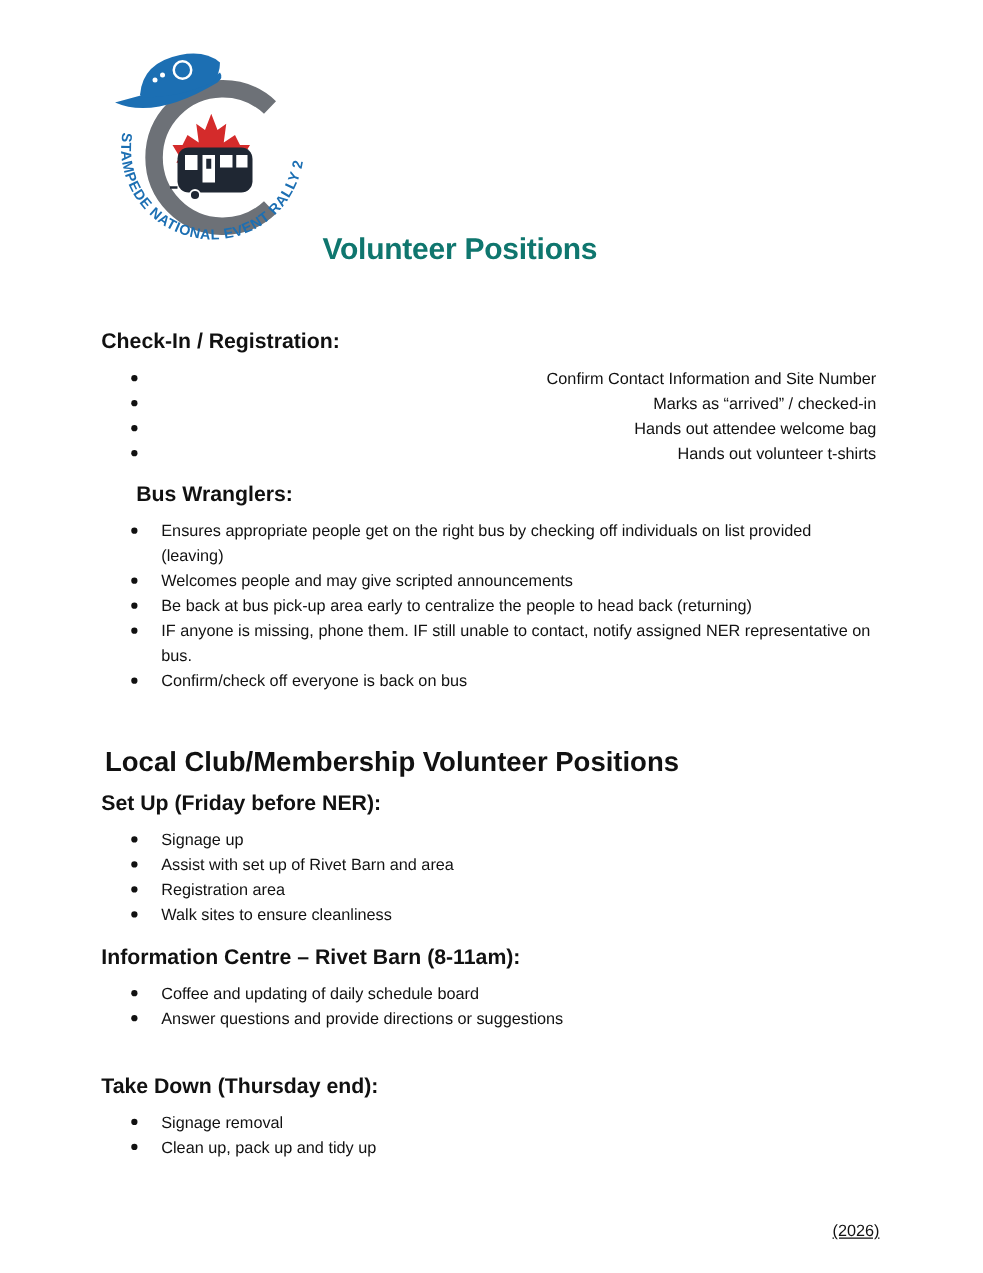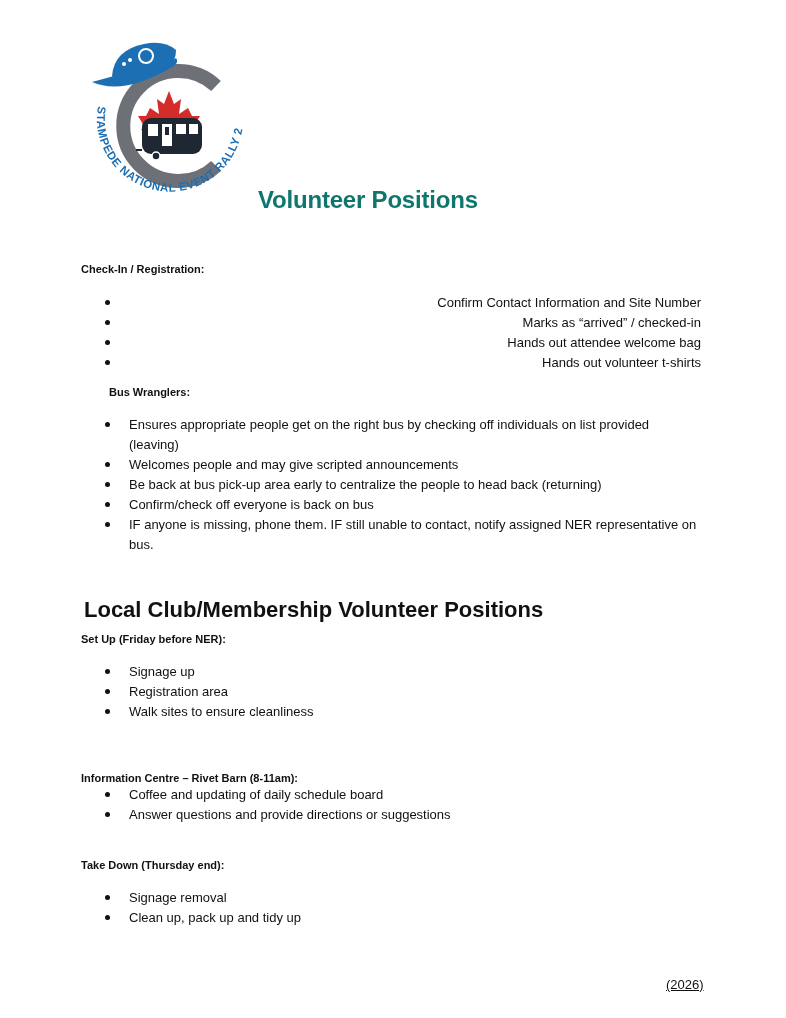--- a/index.html
+++ b/index.html
@@ -12,21 +12,21 @@
   .doc-title {
     position: absolute; left: 258px; top: 186px;
     font-size: 24px; font-weight: bold; letter-spacing: -0.2px; color: #0f766e;
   }
   .section-title {
     position: absolute; left: 84px;
     font-size: 22px; font-weight: bold; color: #111;
   }
   .subhead {
     position: absolute; left: 81px;
-    font-size: 11px; font-weight: bold; color: #111;
+    font-size: 17px; font-weight: bold; color: #111;
   }
   ul.bullets {
     position: absolute; left: 81px; margin: 0; padding: 0; list-style: none;
     width: 620px;
   }
   ul.bullets li {
     position: relative; padding-left: 48px;
     font-size: 13px; line-height: 20px; color: #111;
   }
   ul.bullets li .dot {
@@ -81,34 +81,35 @@
   <li><span class="dot"></span><span>Marks as “arrived” / checked-in</span></li>
   <li><span class="dot"></span><span>Hands out attendee welcome bag</span></li>
   <li><span class="dot"></span><span>Hands out volunteer t-shirts</span></li>
 </ul>
 
 <div class="subhead" style="top:386px;padding-left:28px;">Bus Wranglers:</div>
 <ul class="bullets" style="top:415px;">
   <li><span class="dot"></span><span>Ensures appropriate people get on the right bus by checking off individuals on list provided (leaving)</span></li>
   <li><span class="dot"></span><span>Welcomes people and may give scripted announcements</span></li>
   <li><span class="dot"></span><span>Be back at bus pick-up area early to centralize the people to head back (returning)</span></li>
+  <li><span class="dot"></span><span>IF anyone is missing, phone them. IF still unable to contact, notify assigned NER representative on bus.</span></li>
   <li><span class="dot"></span><span>Confirm/check off everyone is back on bus</span></li>
-  <li><span class="dot"></span><span>IF anyone is missing, phone them. IF still unable to contact, notify assigned NER representative on bus.</span></li>
 </ul>
 
 <div class="section-title" style="top:597px;">Local Club/Membership Volunteer Positions</div>
 
 <div class="subhead" style="top:633px;">Set Up (Friday before NER):</div>
 <ul class="bullets" style="top:662px;">
   <li><span class="dot"></span><span>Signage up</span></li>
+  <li><span class="dot"></span><span>Assist with set up of Rivet Barn and area</span></li>
   <li><span class="dot"></span><span>Registration area</span></li>
   <li><span class="dot"></span><span>Walk sites to ensure cleanliness</span></li>
 </ul>
 
-<div class="subhead" style="top:772px;text-align:right;">Information Centre – Rivet Barn (8-11am):</div>
+<div class="subhead" style="top:756px;text-align:right;">Information Centre – Rivet Barn (8-11am):</div>
 <ul class="bullets" style="top:785px;">
   <li><span class="dot"></span><span>Coffee and updating of daily schedule board</span></li>
   <li><span class="dot"></span><span>Answer questions and provide directions or suggestions</span></li>
 </ul>
 
 <div class="subhead" style="top:859px;">Take Down (Thursday end):</div>
 <ul class="bullets" style="top:888px;">
   <li><span class="dot"></span><span>Signage removal</span></li>
   <li><span class="dot"></span><span>Clean up, pack up and tidy up</span></li>
 </ul>

